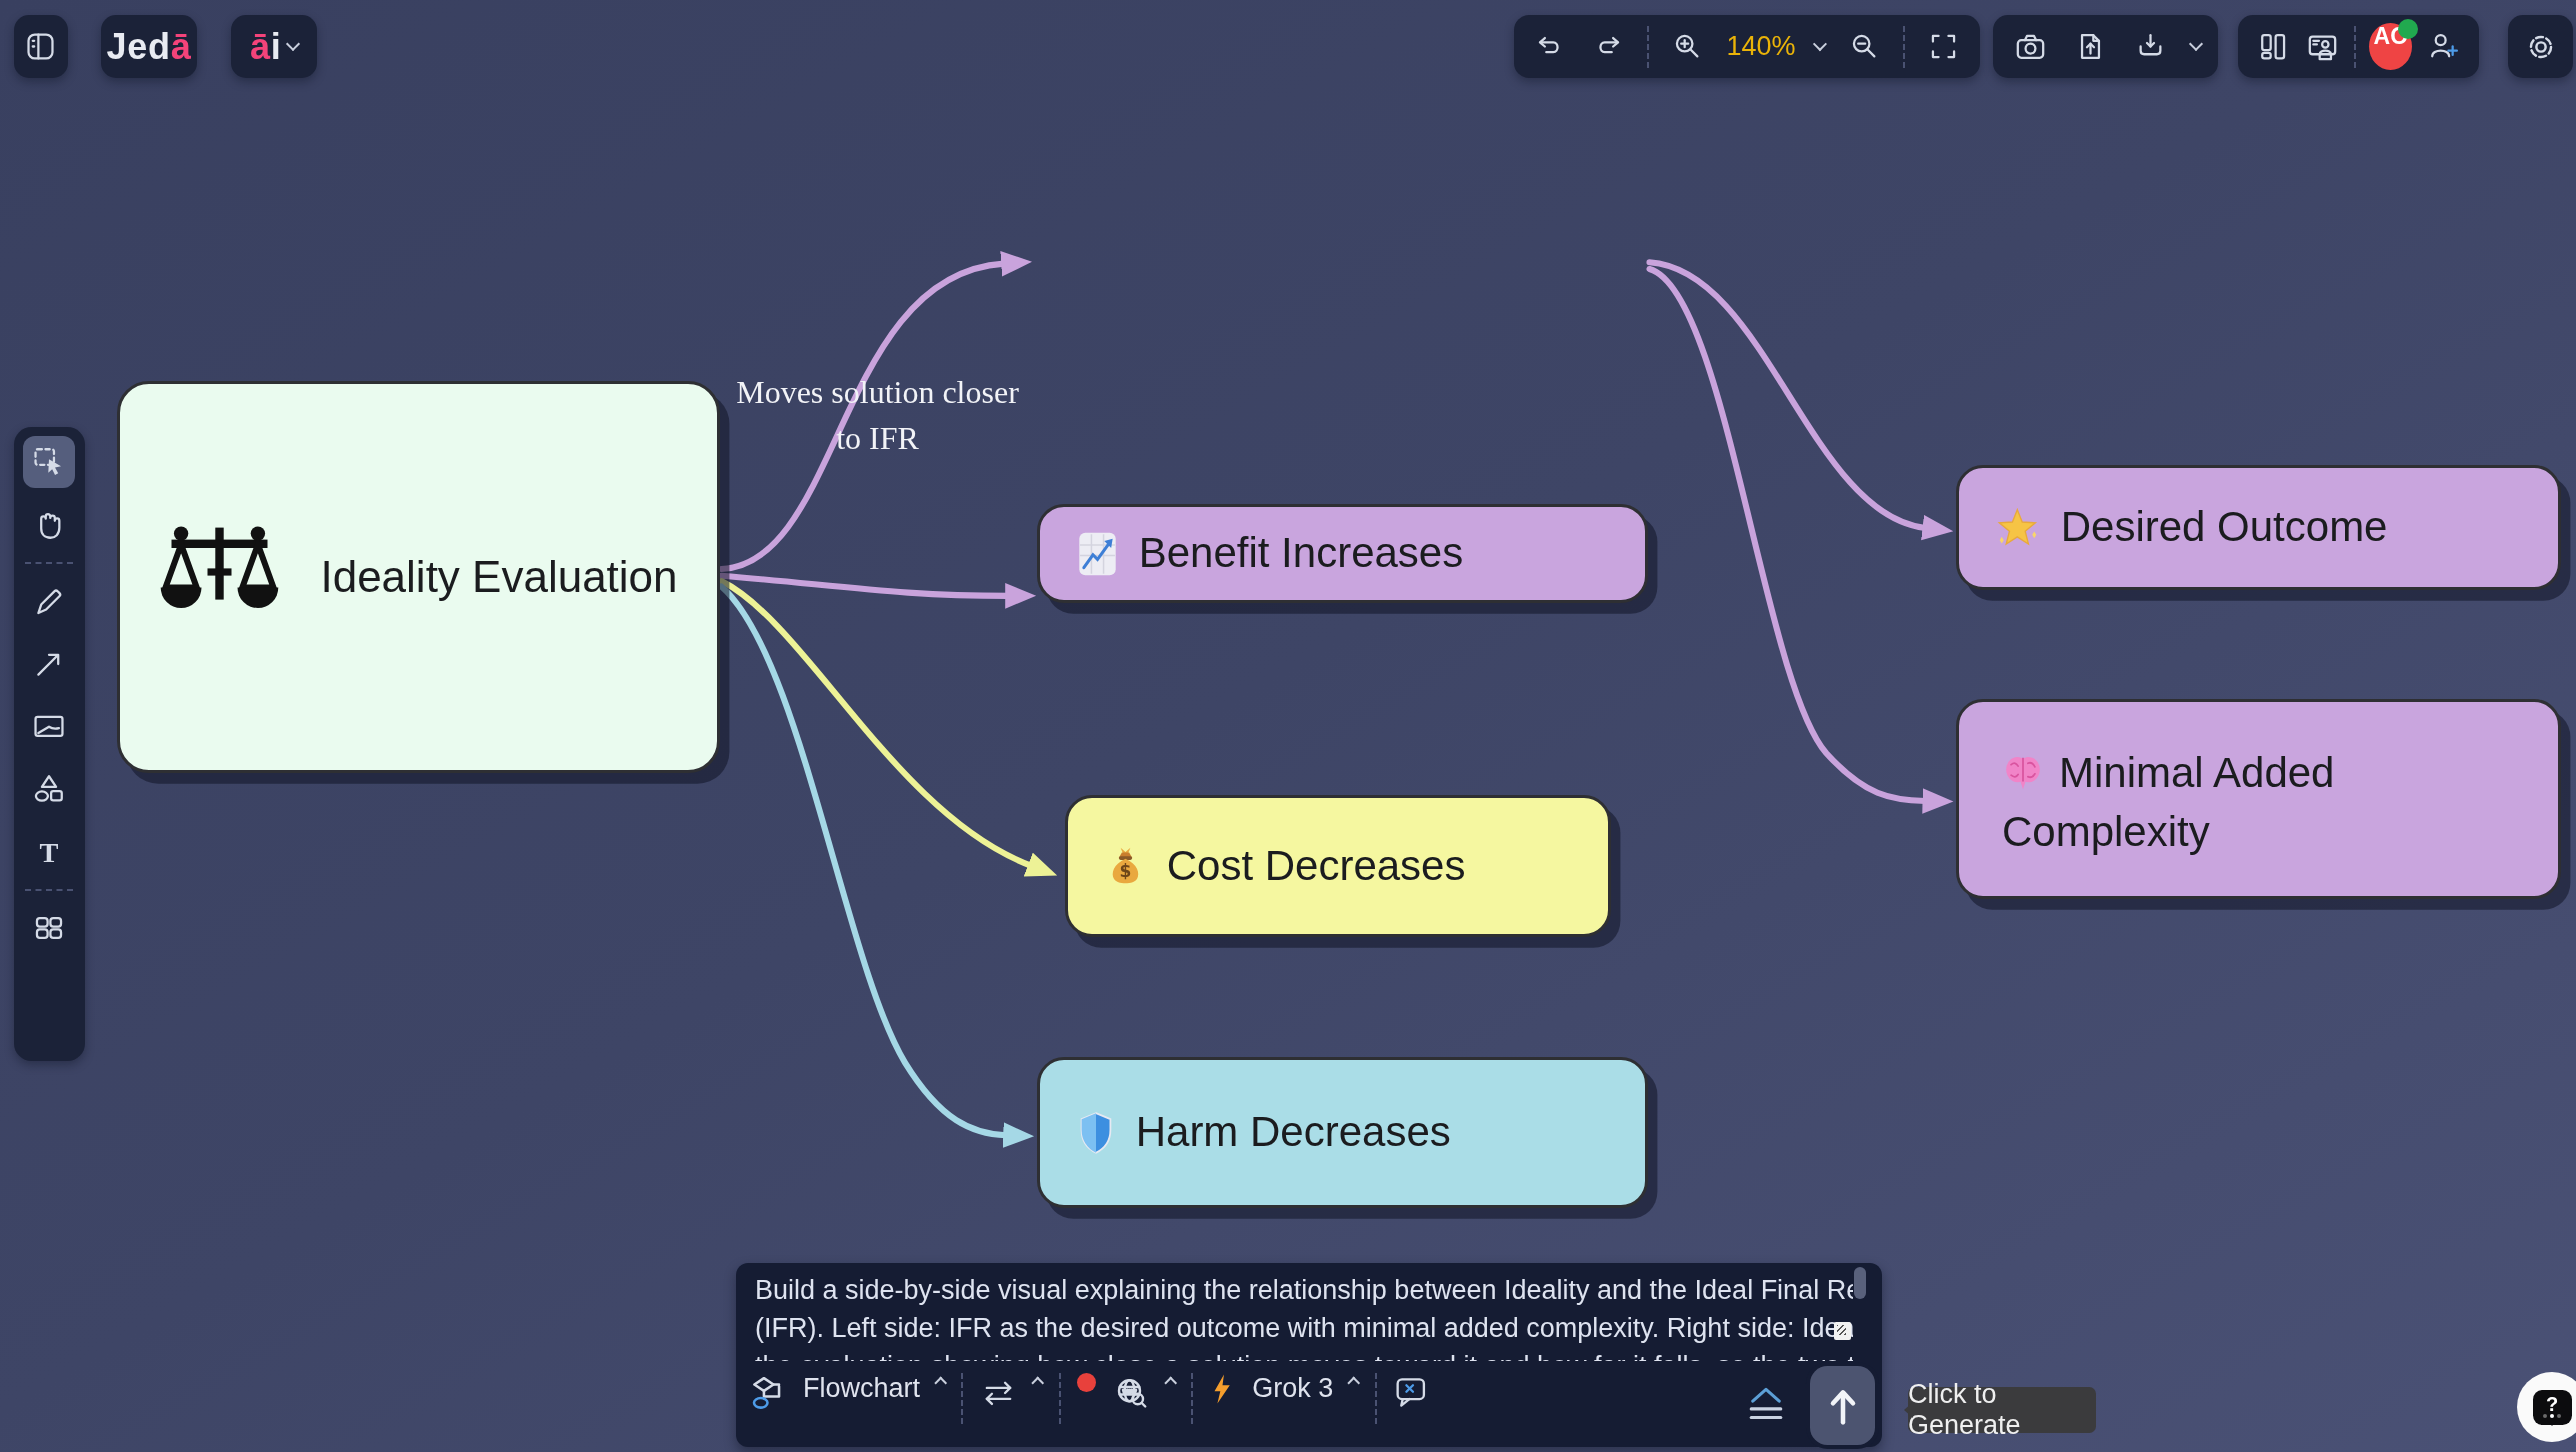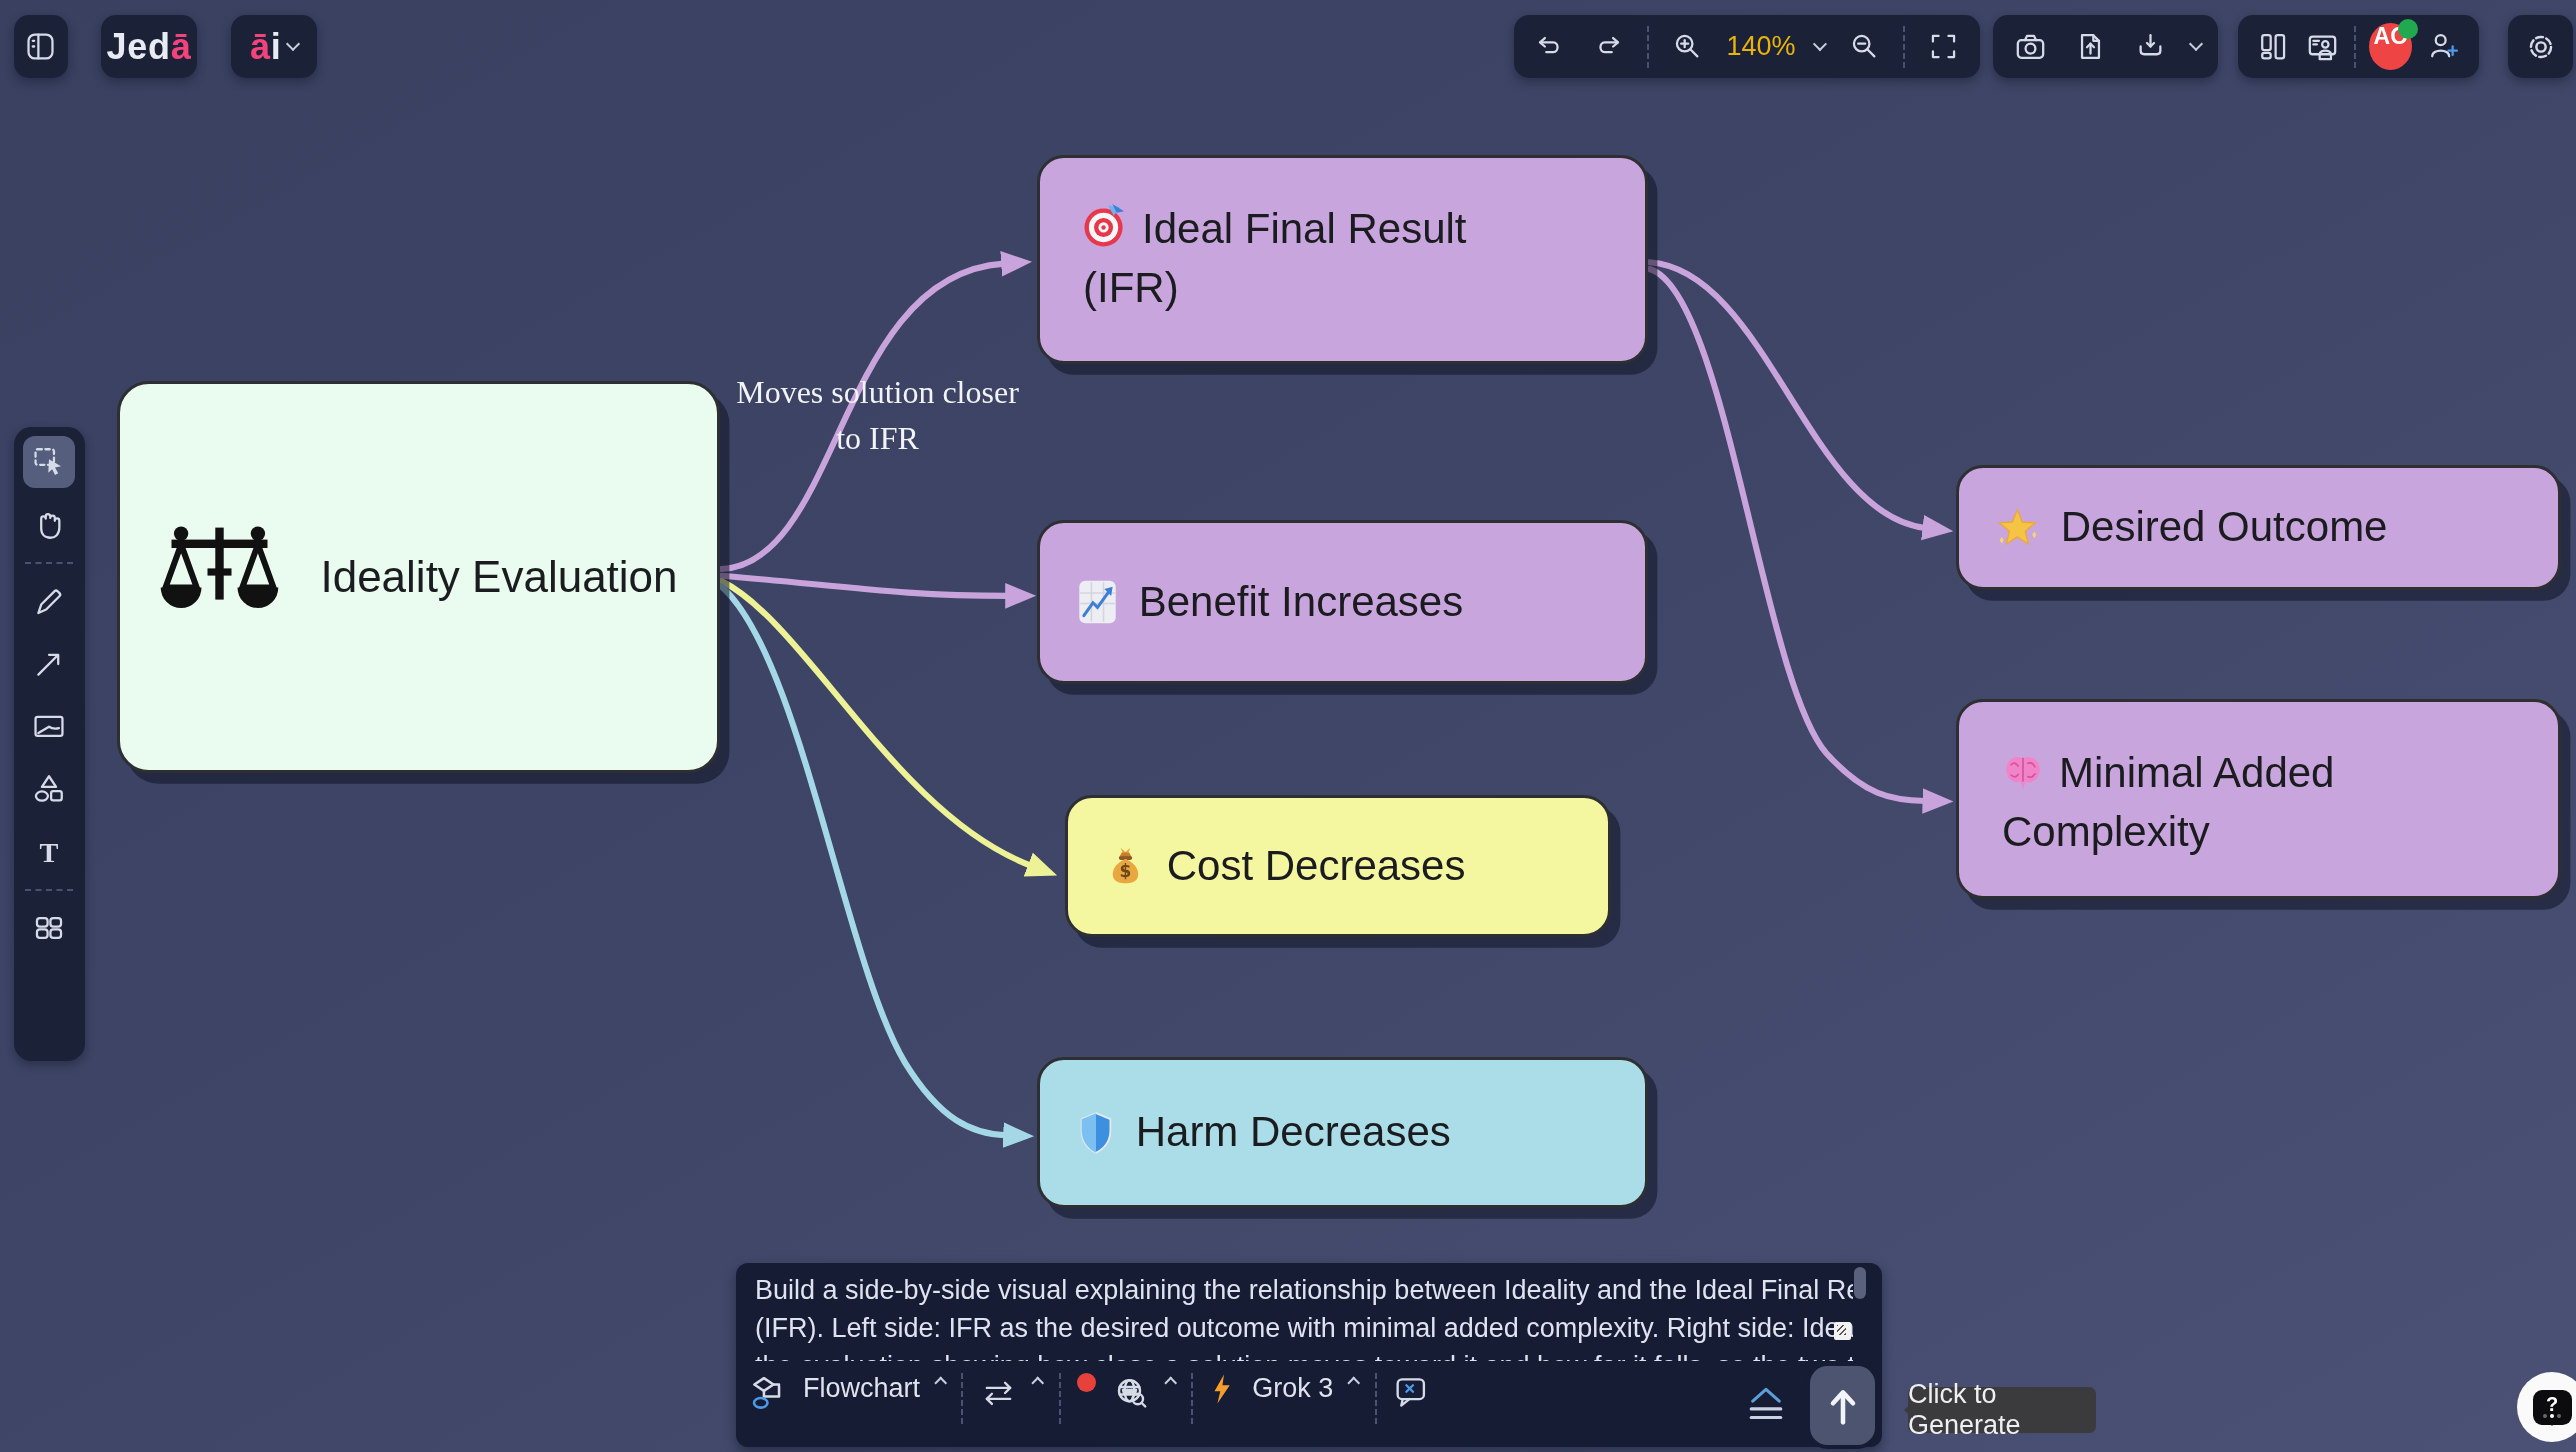--- a/index.html
+++ b/index.html
@@ -113,36 +113,22 @@
           <path d="M18 22 L5 58 L31 58 Z" fill="none" stroke="#111" stroke-width="5"></path>
           <path d="M82 22 L69 58 L95 58 Z" fill="none" stroke="#111" stroke-width="5"></path>
           <path d="M1 58 A17 17 0 0 0 35 58 Z" fill="#111"></path>
           <path d="M65 58 A17 17 0 0 0 99 58 Z" fill="#111"></path>
         </svg>
       </span>
       <span class="nlabel">Ideality Evaluation</span>
     </div>
   </div>
 
-  <div class="node purple topline" style="left:1037px;top:155px;width:611px;height:209px;">
-    <span class="eicon">
-      <svg width="44" height="44" viewBox="0 0 60 60">
-        <circle cx="28" cy="32" r="26" fill="#e8374a"></circle>
-          <circle cx="28" cy="32" r="20" fill="#f7f7fa"></circle>
-        <circle cx="28" cy="32" r="13" fill="#e8374a"></circle>
-          <circle cx="28" cy="32" r="7" fill="#f7f7fa"></circle>
-          <circle cx="28" cy="32" r="3" fill="#e8374a"></circle>
-        <polygon points="34,2 50,4 42,16" fill="#6fb3e8"></polygon>
-          <polygon points="40,0 56,10 46,12" fill="#3d7edb"></polygon>
-      </svg>
-    </span><span class="nlabel">Ideal Final Result
-(IFR)</span>
-  </div>
-
-  <div class="node purple center" style="left:1037px;top:520px;width:611px;height:164px;">
+
+  <div class="node purple center" style="left:1037px;top:504px;width:611px;height:99px;">
     <span class="eicon">
       <svg width="39" height="44" viewBox="0 0 50 58">
         <rect x="1" y="1" width="48" height="56" rx="8" fill="#ededf4"></rect>
         <line x1="17" y1="3" x2="17" y2="55" stroke="#d4d4df" stroke-width="2"></line>
         <line x1="33" y1="3" x2="33" y2="55" stroke="#d4d4df" stroke-width="2"></line>
         <line x1="2" y1="17" x2="48" y2="17" stroke="#d4d4df" stroke-width="2"></line>
         <line x1="2" y1="31" x2="48" y2="31" stroke="#d4d4df" stroke-width="2"></line>
         <polyline points="7,47 19,30 25,36 41,14" fill="none" stroke="#3e7fd6" stroke-width="4" stroke-linecap="round"></polyline>
         <polygon points="34,12 45,9 43,21" fill="#3e7fd6"></polygon>
       </svg>

